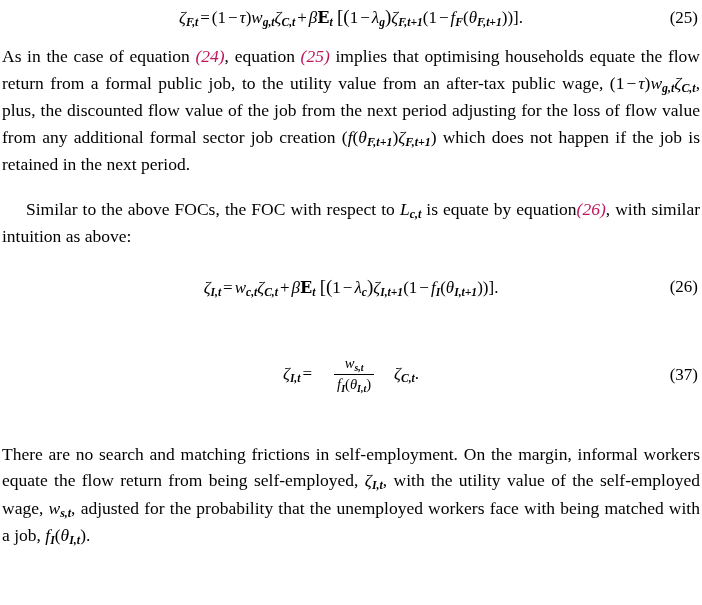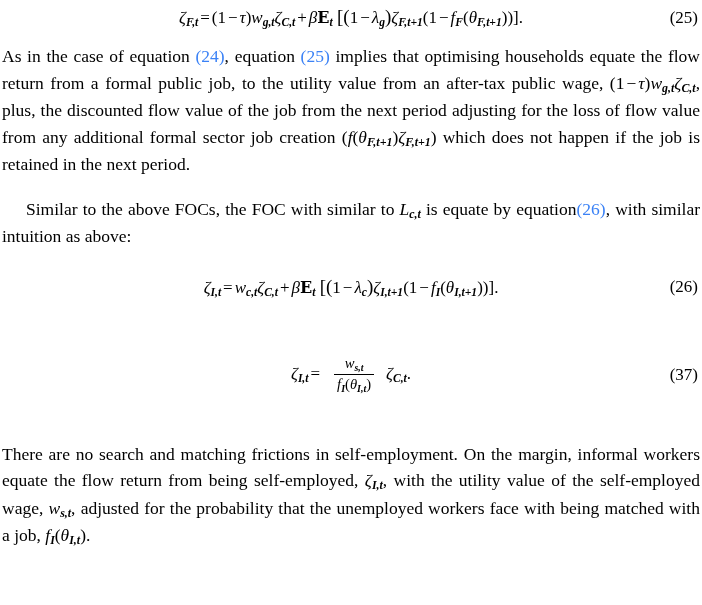--- a/index.html
+++ b/index.html
@@ -39,21 +39,22 @@
   }
   p.para {
     font-size: 17.5px;
     line-height: 1.52;
     text-align: justify;
     text-justify: inter-word;
     margin: 0;
     hyphens: manual;
   }
   .ref {
-    color: #3b82f6;
+    color: #be185d;
+    font-style: italic;
   }
   .indent {
     text-indent: 24px;
   }
   
   .mi {
     font-family: "Liberation Serif", serif;
     font-style: italic;
   }
   .mup {
@@ -79,21 +80,21 @@
   .blackboard {
     font-style: normal;
     font-weight: bold;
     font-family: "DejaVu Serif", serif;
     font-size: 0.94em;
   }
   .frac {
     display: inline-block;
     vertical-align: middle;
     text-align: center;
-    margin: 0 12px;
+    margin: 0 20px;
     line-height: 1.15;
   }
   .frac .num {
     display: block;
     font-size: 0.86em;
     padding: 0 3px 1px 3px;
     border-bottom: 1px solid #000;
   }
   .frac .den {
     display: block;
@@ -123,21 +124,21 @@
 
   <div class="gap-a"></div>
 
   <p class="para">
     <span>As in the case of equation </span><span class="ref">(24)</span><span>, equation </span><span class="ref">(25)</span><span> implies that optimising households equate the flow return from a formal public job, to the utility value from an after-tax public wage, </span><span class="mi"><span class="paren">(</span><span class="mup">1</span><span class="op">−</span>τ<span class="paren">)</span>w<span class="sub">g,t</span>ζ<span class="sub">C,t</span></span><span>, plus, the discounted flow value of the job from the next period adjusting for the loss of flow value from any additional formal sector job creation </span><span class="mi"><span class="paren">(</span>f<span class="paren">(</span>θ<span class="sub">F,t+1</span><span class="paren">)</span>ζ<span class="sub">F,t+1</span><span class="paren">)</span></span><span> which does not happen if the job is retained in the next period.</span>
   </p>
 
   <div class="gap-c"></div>
 
   <p class="para indent">
-    <span>Similar to the above FOCs, the FOC with similar to </span><span class="mi">L<span class="sub">c,t</span></span><span> is equate by equation</span><span class="ref">(26)</span><span>, with similar intuition as above:</span>
+    <span>Similar to the above FOCs, the FOC with respect to </span><span class="mi">L<span class="sub">c,t</span></span><span> is equate by equation</span><span class="ref">(26)</span><span>, with similar intuition as above:</span>
   </p>
 
   <div class="gap-e"></div>
 
   <div class="eq-row">
     <div class="eq-body">
       <span class="mi">ζ<span class="sub">I,t</span></span><span class="op">=</span><span class="mi">w<span class="sub">c,t</span></span><span class="mi">ζ<span class="sub">C,t</span></span><span class="op">+</span><span class="mi">β</span><span class="blackboard">E</span><span class="sub">t</span>&nbsp;<span class="bigparen">[(</span><span class="mup">1</span><span class="op">−</span><span class="mi">λ<span class="sub">c</span></span><span class="bigparen">)</span><span class="mi">ζ<span class="sub">I,t+1</span></span><span class="paren">(</span><span class="mup">1</span><span class="op">−</span><span class="mi">f<span class="sub">I</span></span><span class="paren">(</span><span class="mi">θ<span class="sub">I,t+1</span></span><span class="paren">))]</span><span class="mup">.</span>
     </div>
     <span class="eq-num">(26)</span>
   </div>

